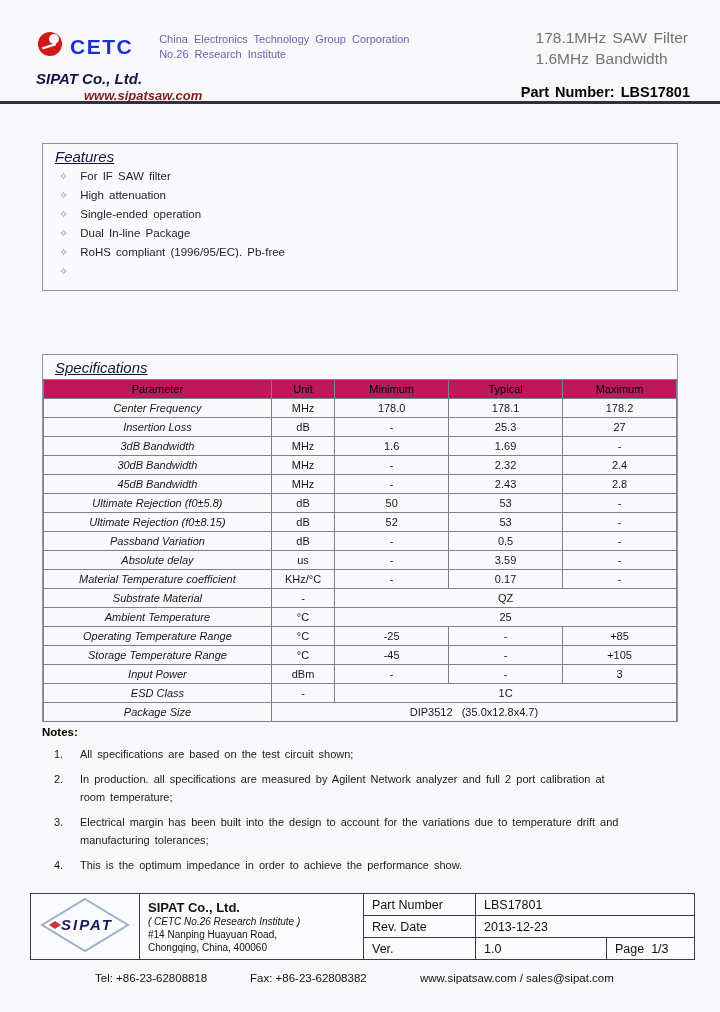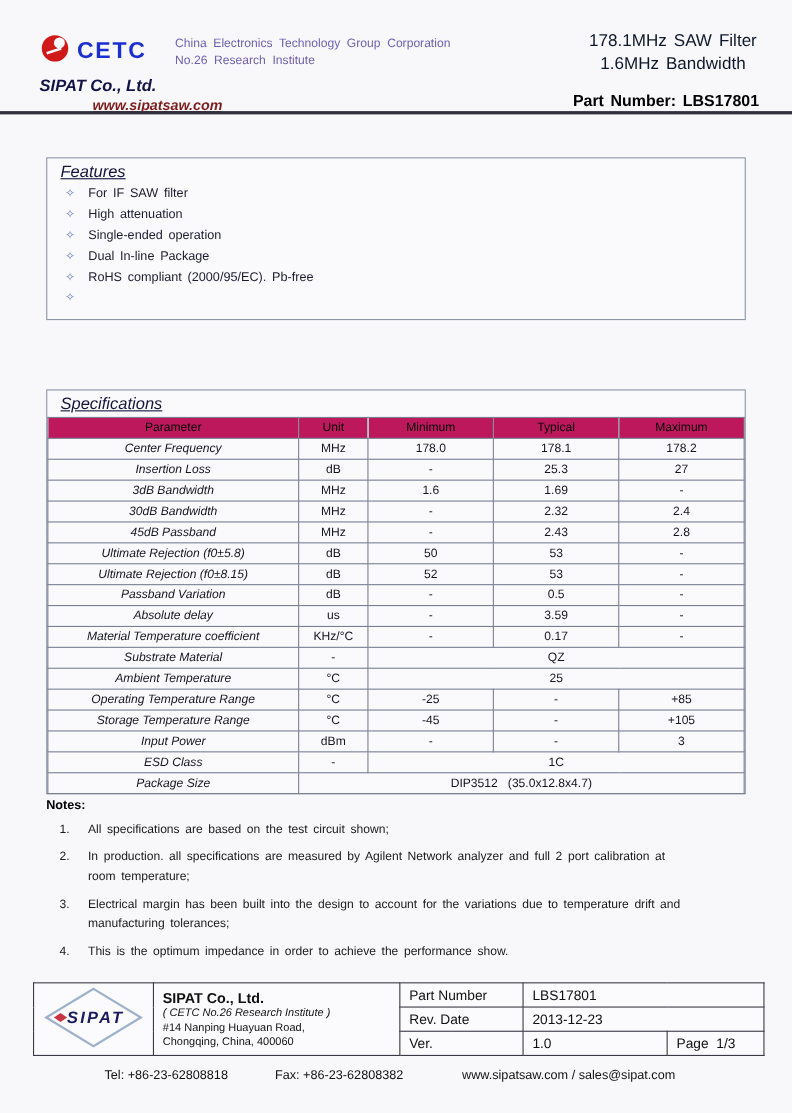--- a/index.html
+++ b/index.html
@@ -6,21 +6,21 @@
   body{
     width:720px;height:1012px;position:relative;
     background:#f8f8fb;
     font-family:"Liberation Sans", sans-serif;
     color:#111;
   }
   
   .cetc-block{position:absolute;left:36px;top:28px;display:flex;align-items:center;}
   .cetc-acronym{font-size:21px;font-weight:bold;color:#1b2fd0;letter-spacing:1.5px;margin:3px 0 0 6px;}
   .corp{margin:4px 0 0 26px;color:#6f5fb0;font-size:11px;line-height:15px;word-spacing:3px;}
-  .product{position:absolute;right:32px;top:27px;text-align:center;font-size:15.5px;color:#0f172a;line-height:21px;word-spacing:2px;}
+  .product{position:absolute;right:32px;top:27px;text-align:left;font-size:15.5px;color:#737373;line-height:21px;word-spacing:2px;}
   .sipat-name{position:absolute;left:36px;top:70px;font-style:italic;font-weight:bold;font-size:15px;color:#131347;}
   .website{position:absolute;left:36px;top:88px;font-style:italic;font-weight:bold;font-size:13px;color:#7f1d1d;text-decoration:underline;cursor:pointer;margin-left:48px;}
   .part-number{position:absolute;right:30px;top:84px;font-weight:bold;font-size:14.5px;color:#000000;word-spacing:2px;}
   .rule{position:absolute;left:0;top:101px;width:720px;height:3px;background:#30303e;}
 
   
   .box{position:absolute;left:42px;width:636px;border:1px solid #8e93a8;background:#fafafd;box-sizing:border-box;}
   .features-box{top:143px;height:148px;}
   .specs-box{top:354px;height:368px;}
   .box-title{font-style:italic;font-size:15px;color:#14143c;padding:4px 0 2px 12px;text-decoration:underline;}
@@ -101,21 +101,21 @@
   <div class="feature-item">
     <span class="bullet">✧</span>
     <span>Single-ended operation</span>
   </div>
   <div class="feature-item">
     <span class="bullet">✧</span>
     <span>Dual In-line Package</span>
   </div>
   <div class="feature-item">
     <span class="bullet">✧</span>
-    <span>RoHS compliant (2000/95/EC). Pb-free</span>
+    <span>RoHS compliant (1996/95/EC). Pb-free</span>
   </div>
   <div class="feature-item">
     <span class="bullet">✧</span>
     <span></span>
   </div>
 </div>
 
 <div class="box specs-box">
   <div class="box-title">Specifications</div>
   <table class="specs">
@@ -156,21 +156,21 @@
       <td>-</td>
     </tr>
     <tr>
       <td class="param">30dB Bandwidth</td>
       <td>MHz</td>
       <td>-</td>
       <td>2.32</td>
       <td>2.4</td>
     </tr>
     <tr>
-      <td class="param">45dB Passband</td>
+      <td class="param">45dB Bandwidth</td>
       <td>MHz</td>
       <td>-</td>
       <td>2.43</td>
       <td>2.8</td>
     </tr>
     <tr>
       <td class="param">Ultimate Rejection (f0±5.8)</td>
       <td>dB</td>
       <td>50</td>
       <td>53</td>

